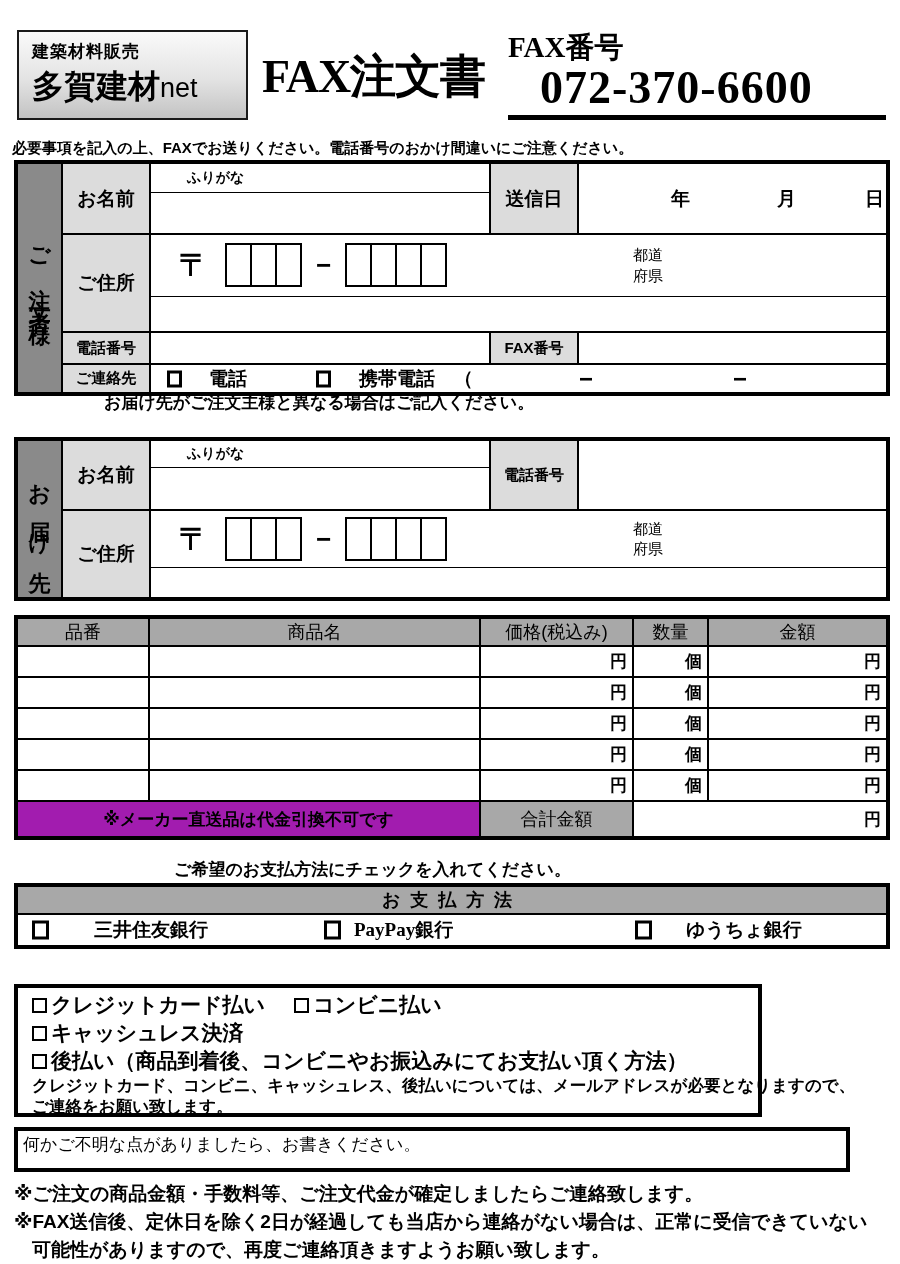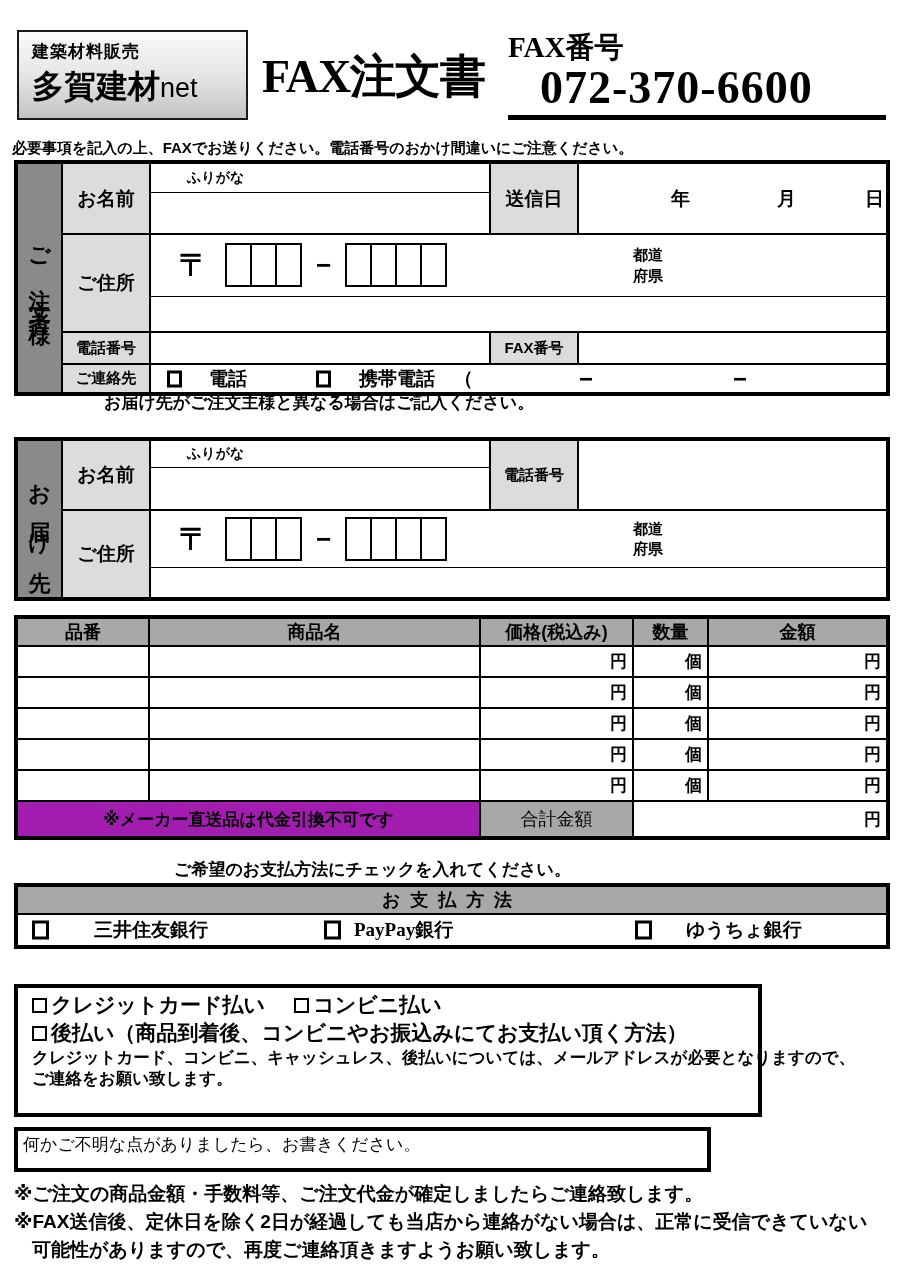--- a/index.html
+++ b/index.html
@@ -39,51 +39,51 @@
   .thin-t { border-top:1px solid #000; }
   .furi { font-weight:bold; font-size:14px; vertical-align:middle; padding-left:36px; }
 
   .postal-cell { position:relative; vertical-align:middle; }
   .postal-flex { display:flex; align-items:center; padding-left:28px; }
   .p-mark { font-size:30px; font-weight:bold; margin-right:16px; line-height:1; }
   .pbox { flex:none; width:27px; height:44px; border:2px solid #000; background:#fff; }
   .pbox + .pbox { margin-left:-2px; }
   .p-dash { font-size:26px; font-weight:bold; margin:0 14px; line-height:1; }
   .todofuken { position:absolute; left:482px; top:50%; transform:translateY(-50%);
-               font-size:15px; font-weight:bold; line-height:1.35; text-align:right; }
+               font-size:15px; font-weight:normal; line-height:1.35; text-align:right; }
 
   .rel { position:relative; }
   .fld { position:absolute; top:50%; transform:translateY(-50%); font-weight:bold; font-size:19px; white-space:nowrap; }
   .fld.dash { font-size:24px; }
   .cbx { position:absolute; top:50%; transform:translateY(-50%); width:15px; height:17px;
          border:3px solid #000; background:#fff; }
 
   
-  .phead { background:#a8a8a8; font-weight:bold; font-size:18px; text-align:center; vertical-align:middle; }
+  .phead { background:#a8a8a8; font-weight:normal; font-size:18px; text-align:center; vertical-align:middle; }
   .unit { text-align:right; vertical-align:middle; padding-right:5px; font-weight:bold; font-size:17px; }
   .fnote { background:#a21caf; font-weight:bold; font-size:17px; text-align:center; vertical-align:middle; }
   .ftotal { background:#a8a8a8; font-weight:normal; font-size:18px; text-align:center; vertical-align:middle; }
 
   
   .paytitle { background:#a8a8a8; font-weight:bold; font-size:18px; text-align:center;
               vertical-align:middle; letter-spacing:0.55em; }
   .cbp { position:absolute; top:50%; transform:translateY(-50%); width:17px; height:19px;
          border:3px solid #000; background:#fff; }
   .cod-note { font-weight:bold; font-size:14.5px; vertical-align:middle; padding:0 3px; letter-spacing:-0.3px; white-space:nowrap; }
 
   
   .optbox { left:14px; top:984px; width:748px; height:133px; border:4px solid #000;
             padding:3px 14px 0 14px; font-family:"Liberation Serif","DejaVu Serif",serif; }
   .optline { font-size:21px; font-weight:bold; line-height:28px; white-space:nowrap; }
   .cbi { display:inline-block; width:15px; height:15px; border:2px solid #000; background:#fff;
          margin-right:4px; vertical-align:-1px; }
   .optnote { font-size:16.5px; font-weight:bold; line-height:21px; white-space:nowrap; }
 
   
-  .inqbox { left:14px; top:1127px; width:697px; height:45px; border:4px solid #000;
+  .inqbox { left:14px; top:1127px; width:836px; height:45px; border:4px solid #000;
             padding:2px 5px; font-family:"Liberation Serif","DejaVu Serif",serif; font-size:17px; }
   .fnotes { font-weight:bold; font-size:19px; white-space:nowrap; }
 </style>
 </head>
 <body>
 
 <div class="page">
 
   <div class="abs logo">
     <div class="logo-line1">建築材料販売</div>
@@ -291,20 +291,23 @@
     </tr>
   </tbody>
     </table>
 
   <div class="abs optbox">
     <div class="optline">
       <span class="cbi"></span><span>クレジットカード払い</span>
       <span class="cbi" style="margin-left:24px"></span><span>コンビニ払い</span>
     </div>
     <div class="optline">
+      <span class="cbi"></span><span>キャッシュレス決済</span>
+    </div>
+    <div class="optline">
       <span class="cbi"></span><span>後払い（商品到着後、コンビニやお振込みにてお支払い頂く方法）</span>
     </div>
     <div class="optnote">クレジットカード、コンビニ、キャッシュレス、後払いについては、メールアドレスが必要となりますので、</div>
     <div class="optnote">ご連絡をお願い致します。</div>
   </div>
 
   <div class="abs inqbox">
     <span>何かご不明な点がありましたら、お書きください。</span>
   </div>
 

